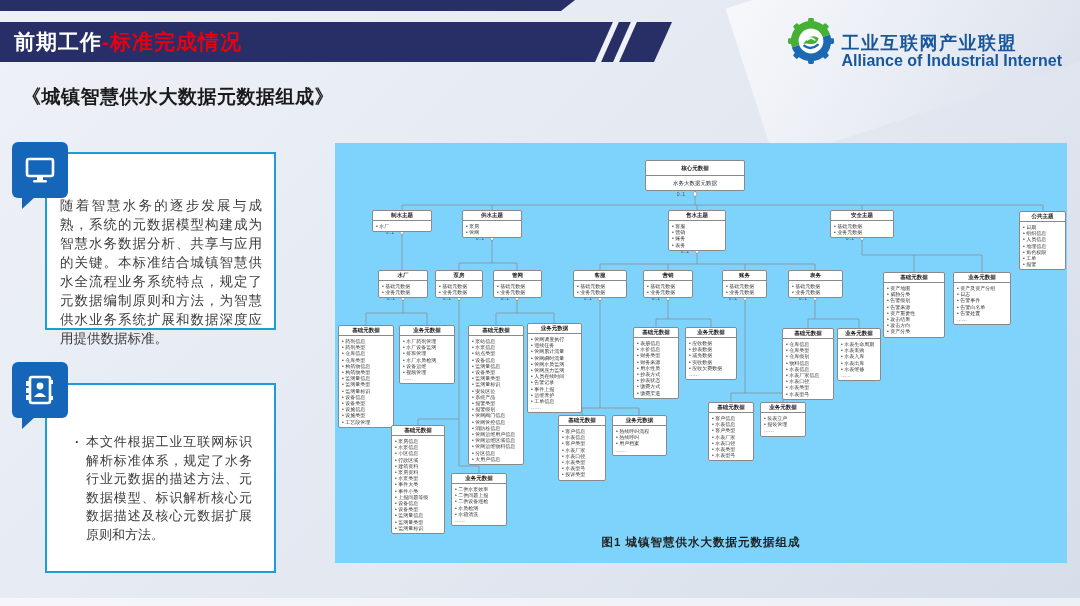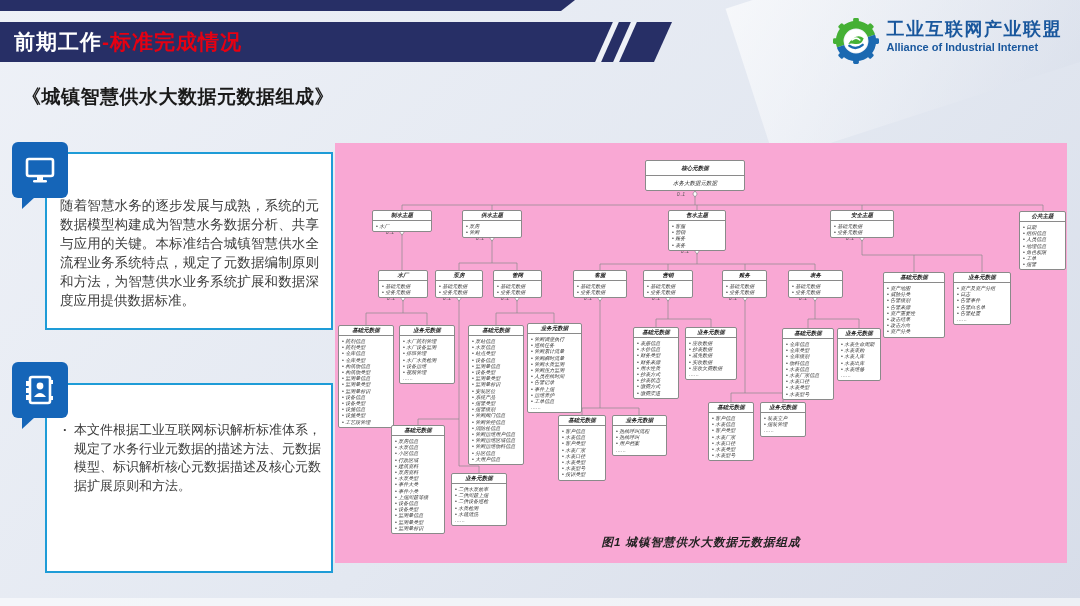--- a/index.html
+++ b/index.html
@@ -20,41 +20,41 @@
   .header-band{position:absolute;left:0;top:22px;width:672px;height:40px;background:#272f66;
     clip-path:polygon(0 0,100% 0,calc(100% - 18px) 100%,0 100%);}
   .header-title{position:absolute;left:14px;top:22px;height:33px;line-height:40px;
     font-size:21px;font-weight:bold;letter-spacing:1px;white-space:nowrap;}
   .header-title .t-white{color:#ffffff;}
   .header-title .t-red{color:#e60012;}
   .slash{position:absolute;top:22px;width:6px;height:40px;background:#eef1f7;transform:skewX(-24deg);}
   .slash.s1{left:604px;}
   .slash.s2{left:622px;}
   
-  .logo{position:absolute;right:18px;top:18px;display:flex;align-items:flex-start;gap:8px;}
+  .logo{position:absolute;right:18px;top:18px;display:flex;align-items:flex-end;gap:8px;}
   .logo-text .cn{font-size:18px;font-weight:bold;color:#19579d;letter-spacing:1.5px;line-height:22px;}
-  .logo-text .en{font-size:11px;font-weight:bold;color:#19579d;line-height:14px;}
+  .logo-text .en{font-size:16px;font-weight:bold;color:#19579d;line-height:14px;}
   
   .subtitle{position:absolute;left:22px;top:84px;font-size:19px;font-weight:bold;color:#1a1a1a;letter-spacing:.5px;}
   
-  .info-box{position:absolute;left:45px;width:288px;background:#ffffff;border:2px solid #1e9cd7;box-sizing:border-box;}
+  .info-box{position:absolute;left:45px;width:231px;background:#ffffff;border:2px solid #1e9cd7;box-sizing:border-box;}
   .info-box.b1{top:152px;height:178px;}
   .info-box.b2{top:383px;height:190px;}
   .info-box .txt{margin:0;padding:42px 12px 10px 13px;font-size:13.5px;line-height:19px;color:#3c3c3c;text-align:justify;}
-  .info-box ul{margin:0;padding:36px 10px 8px 14px;list-style:none;}
+  .info-box ul{margin:12px;padding:36px 10px 8px 14px;list-style:none;}
   .info-box ul li{position:relative;padding-left:13px;font-size:13px;line-height:18.5px;color:#3c3c3c;text-align:justify;margin-bottom:2px;}
   .info-box ul li::before{content:"·";position:absolute;left:2px;top:0;font-weight:bold;color:#3c3c3c;}
   .badge{position:absolute;left:12px;width:56px;height:56px;background:#1565b8;border-radius:6px;
     display:flex;align-items:center;justify-content:center;z-index:3;}
   .badge.bd1{top:142px;}
   .badge.bd2{top:362px;}
   .badge::after{content:"";position:absolute;left:10px;bottom:-11px;width:0;height:0;
     border-top:12px solid #1565b8;border-right:13px solid transparent;}
   
-  .figure-panel{position:absolute;left:335px;top:143px;width:732px;height:420px;background:#f9a8d4;font-style:italic;}
+  .figure-panel{position:absolute;left:335px;top:143px;width:732px;height:420px;background:#7dd3fc;}
   .figure-panel svg.conn{position:absolute;left:0;top:0;}
   .dnode{position:absolute;background:#fff;border:1px solid #8a8a8a;border-radius:2px;box-sizing:border-box;z-index:2;}
   .dtitle{font-size:5.5px;line-height:9px;text-align:center;font-weight:bold;color:#222;
     border-bottom:1px solid #8a8a8a;white-space:nowrap;overflow:hidden;}
   .ditems{padding:2px 1px 2px 3px;}
   .ditems .it{font-size:5px;line-height:6.2px;color:#333;white-space:nowrap;overflow:hidden;}
   .droot{position:absolute;background:#fff;border:1px solid #8a8a8a;border-radius:2px;box-sizing:border-box;z-index:2;}
   .droot .cell{font-size:5.5px;line-height:14px;text-align:center;color:#222;white-space:nowrap;}
   .droot .cell.c1{border-bottom:1px solid #8a8a8a;font-weight:bold;}
   .fig-caption{position:absolute;left:0;top:392px;width:100%;text-align:center;

